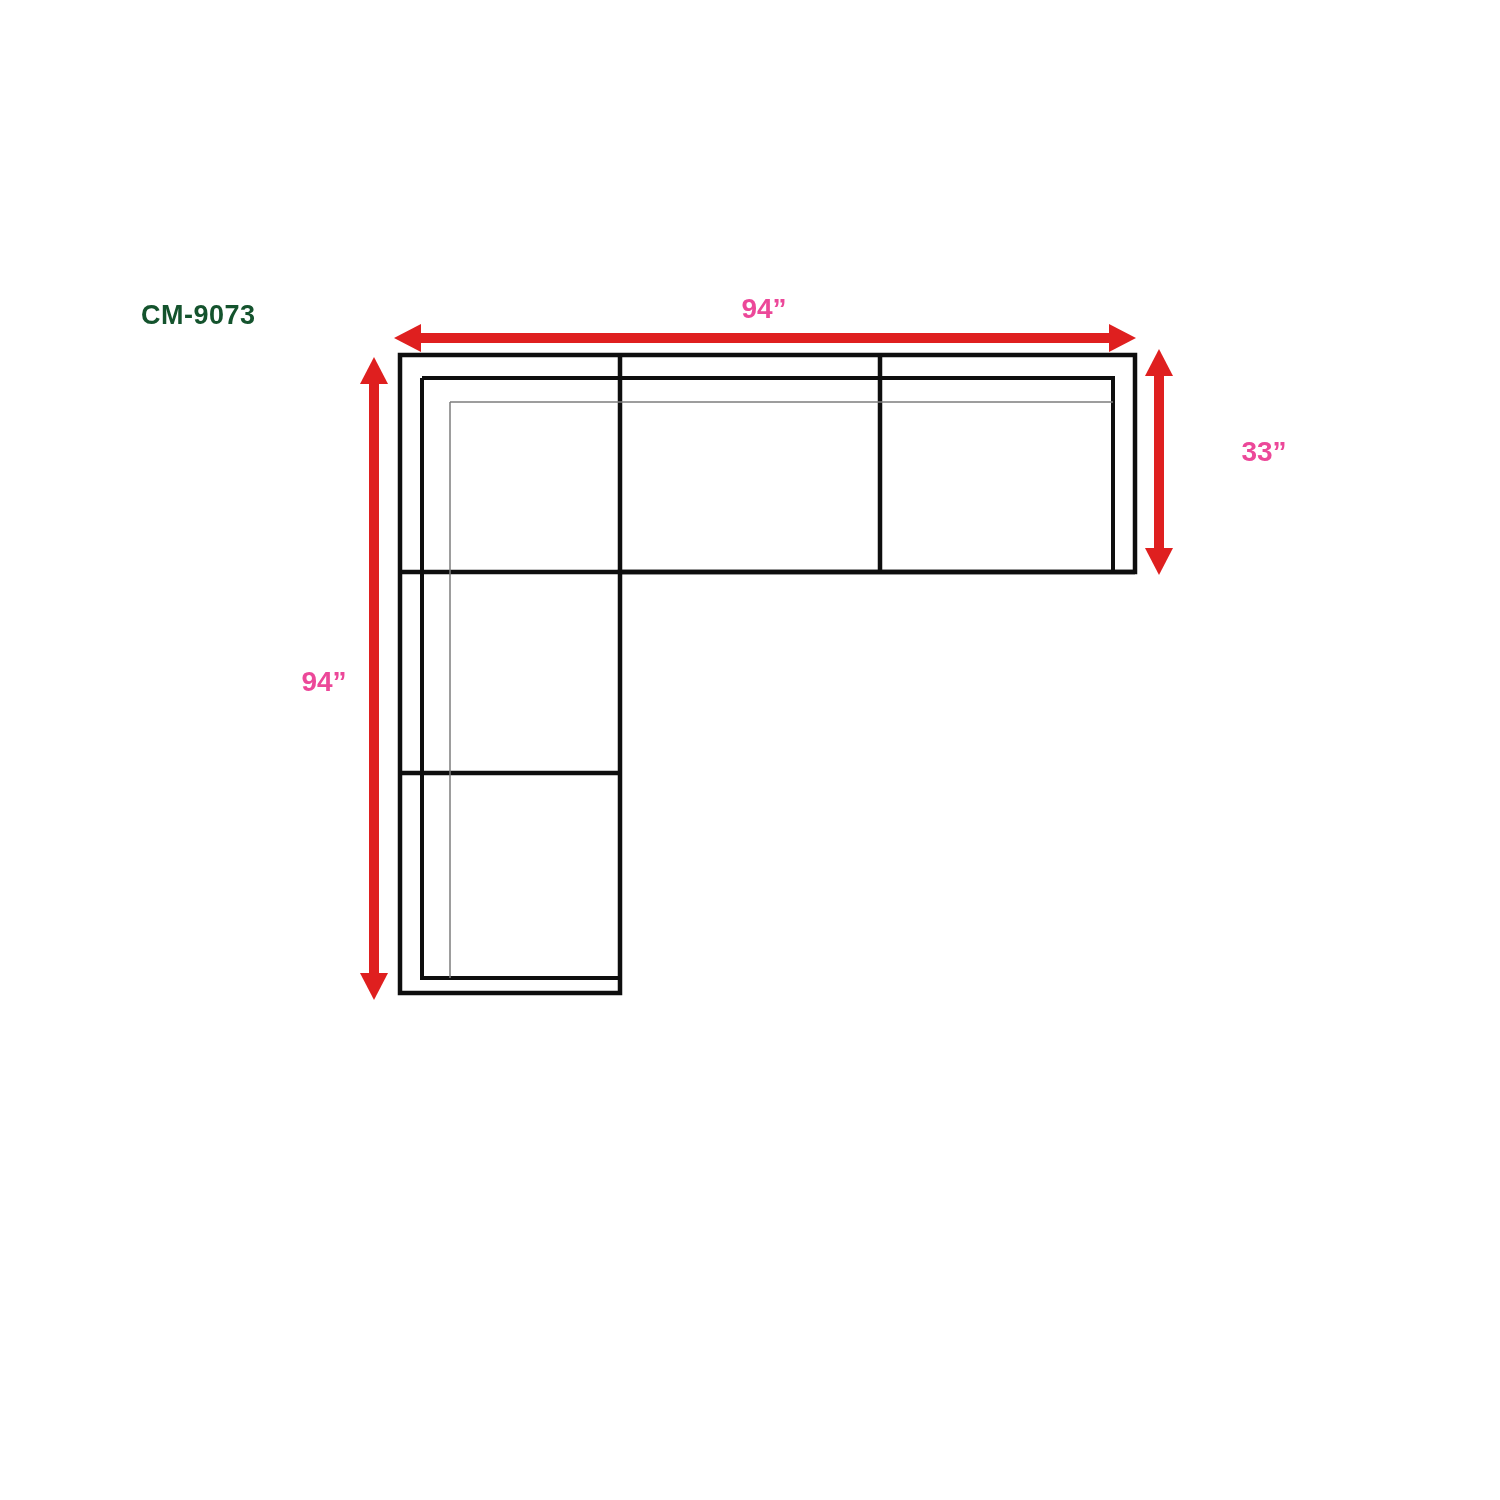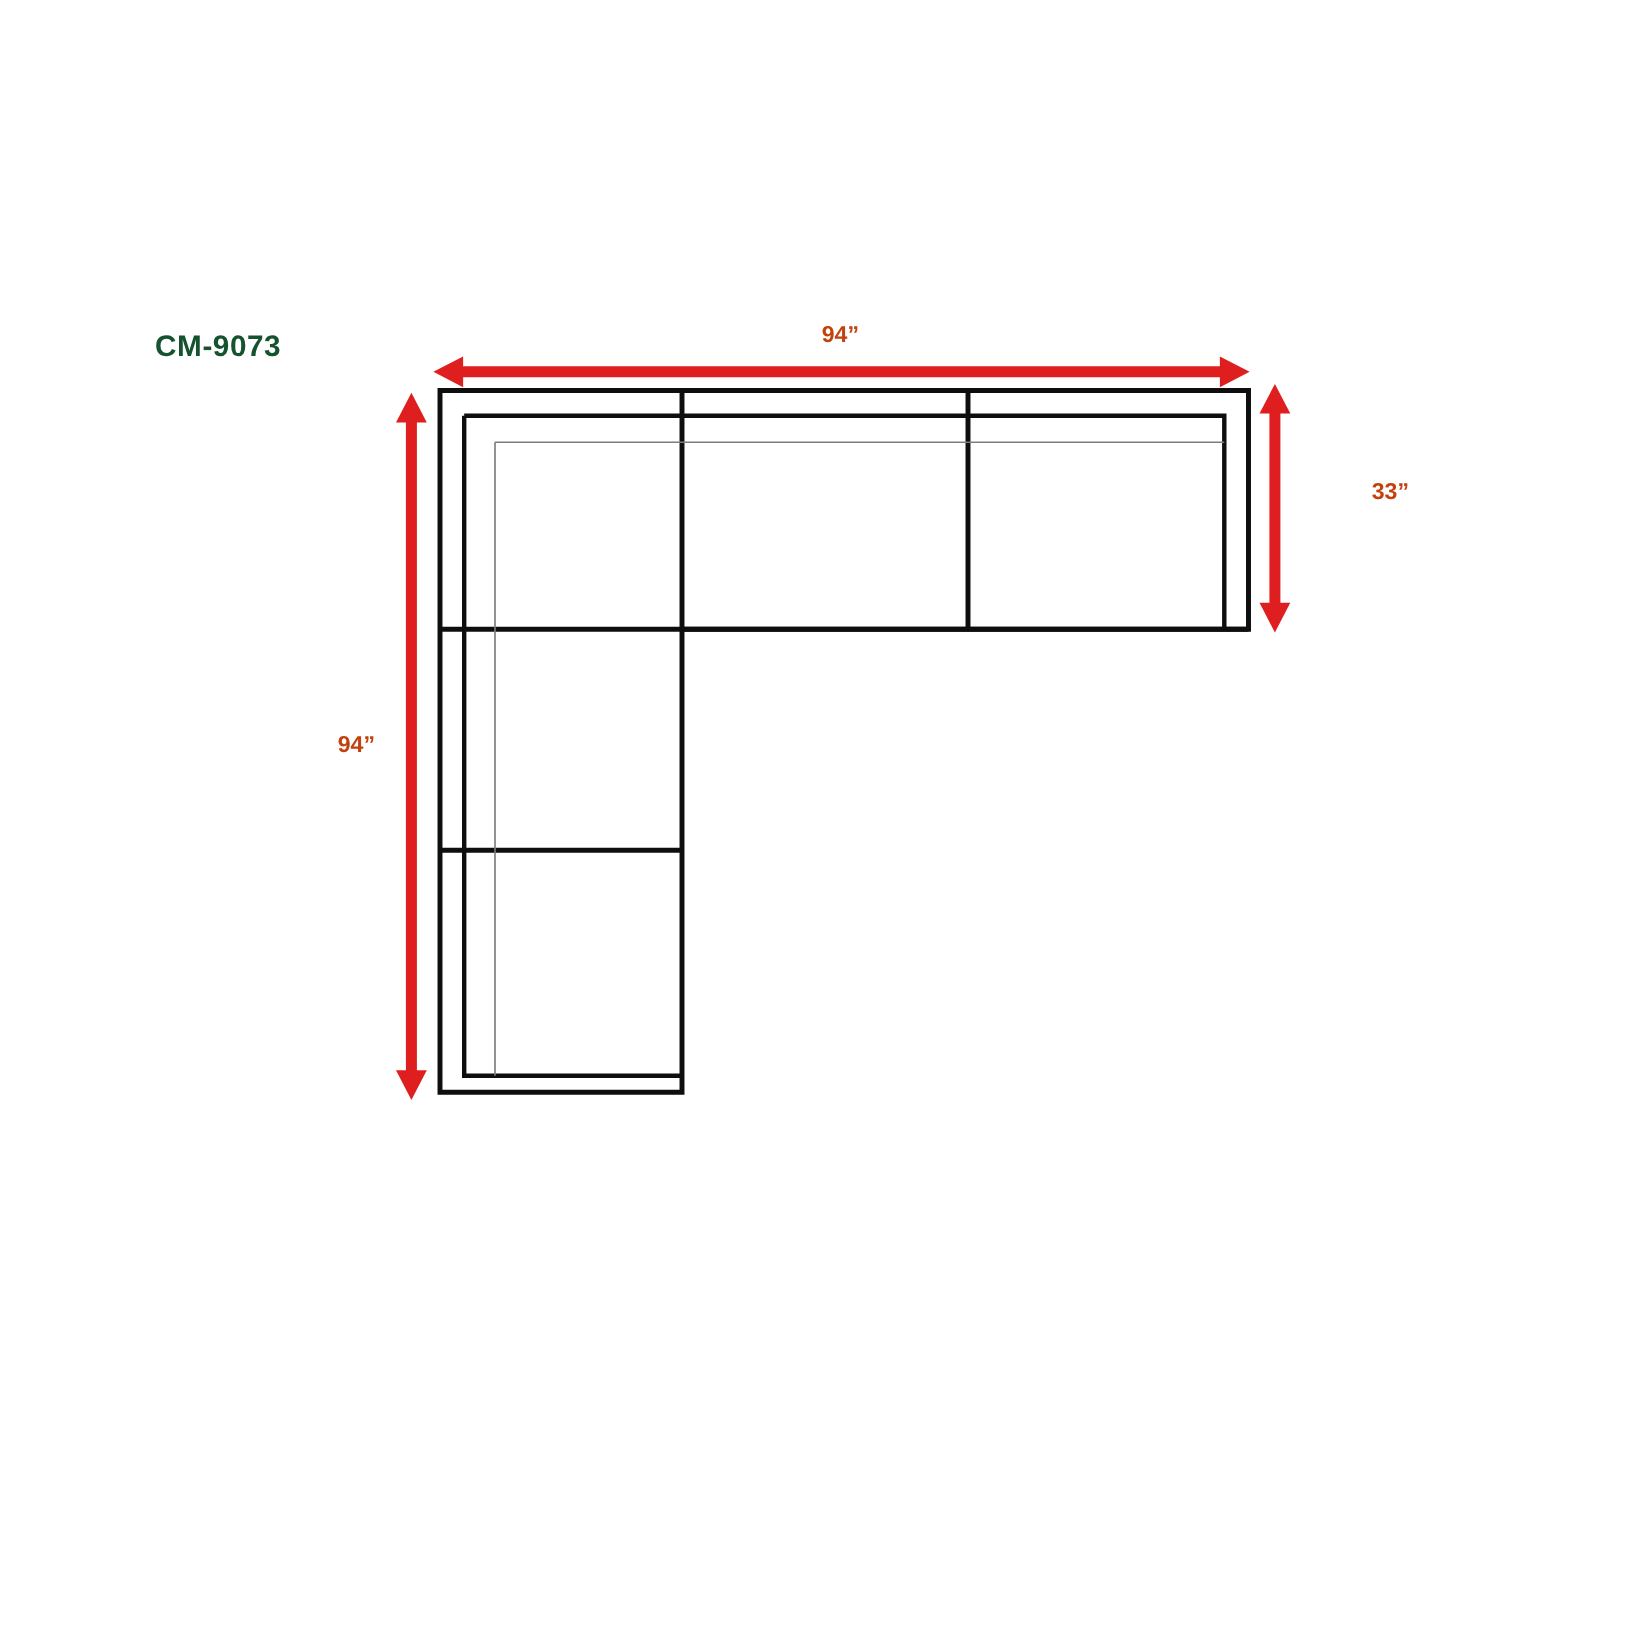--- a/index.html
+++ b/index.html
@@ -23,23 +23,23 @@
     top: 264px;
     font-size: 27px;
     font-weight: 700;
     color: #14532d;
     letter-spacing: 0.5px;
     white-space: nowrap;
     margin-top: 36px;
   }
   .dim-label {
     position: absolute;
-    font-size: 21px;
+    font-size: 28px;
     font-weight: 700;
-    color: #c2410c;
+    color: #ec4899;
     transform: translateX(-50%);
     white-space: nowrap;
   }
   .dim-label.width-label { left: 764px; top: 293px; }
   .dim-label.depth-label { left: 1264px; top: 436px; }
   .dim-label.length-label { left: 324px; top: 666px; }
 </style>
 </head>
 <body>
 

